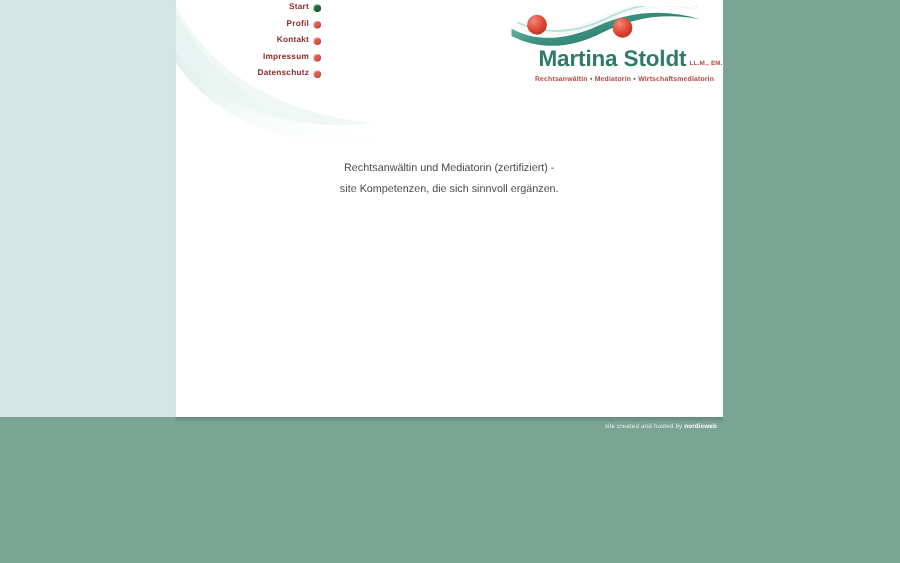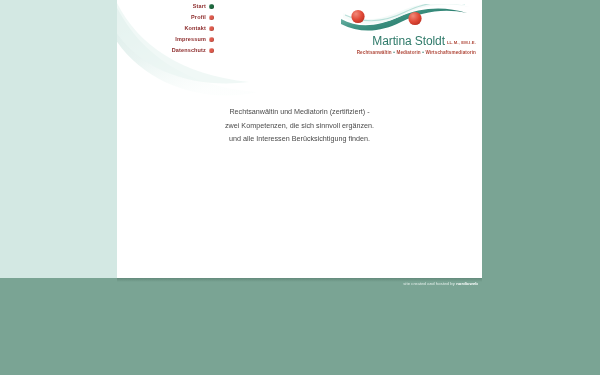--- a/index.html
+++ b/index.html
@@ -119,22 +119,22 @@
     width: 137px;
     height: 30px;
   }
   #logo-mark svg { display: block; }
   #logo-name-row {
     margin-top: -3px;
     text-align: right;
     white-space: nowrap;
   }
   #logo-name {
-    font-size: 12px;
-    font-weight: normal;
+    font-size: 15px;
+    font-weight: bold;
     color: #2f7a6a;
     letter-spacing: -.1px;
     padding-left: 20px;
   }
   #logo-suffix {
     font-size: 4.2px;
     font-weight: bold;
     color: #b04a3c;
     letter-spacing: .15px;
     margin-left: 2px;
@@ -263,22 +263,21 @@
       <div id="logo-name-row">
         <span id="logo-name">Martina Stoldt</span><span id="logo-suffix">LL.M., EM.I.E.</span>
       </div>
       <div id="logo-tagline">
         <span>Rechtsanwältin</span><span class="sep">•</span><span>Mediatorin</span><span class="sep">•</span><span>Wirtschaftsmediatorin</span>
       </div>
     </div>
 
     <div id="intro">
       <p>Rechtsanwältin und Mediatorin (zertifiziert) -</p>
-      <p>zwei Kompetenzen, die sich sinnvoll ergänzen.</p>
-      <p>und alle Interessen Berücksichtigung finden.</p>
+      <p>site Kompetenzen, die sich sinnvoll ergänzen.</p>
     </div>
 
   </div>
 
   <div id="page-shadow"></div>
 
   <div id="footer-credit">
     <span>site created and hosted by </span><a class="brand" href="#" style="color:#ffffff;text-decoration:none;">nordicweb</a>
   </div>
 

